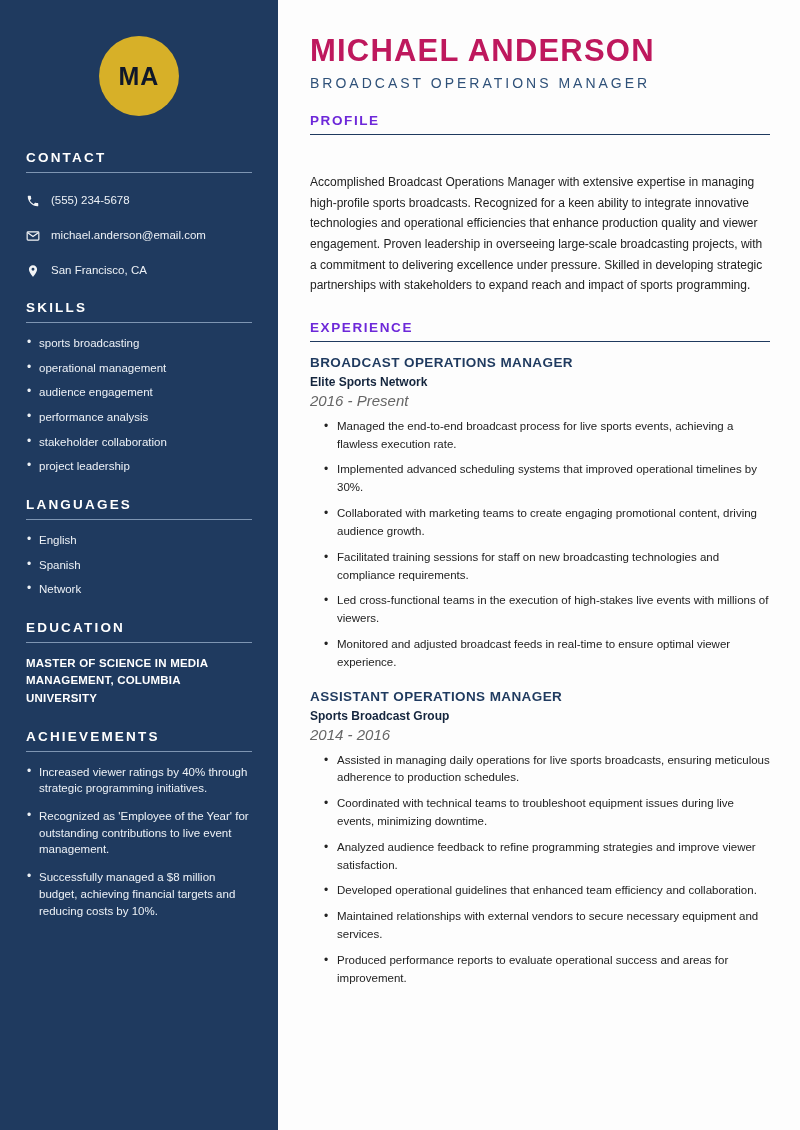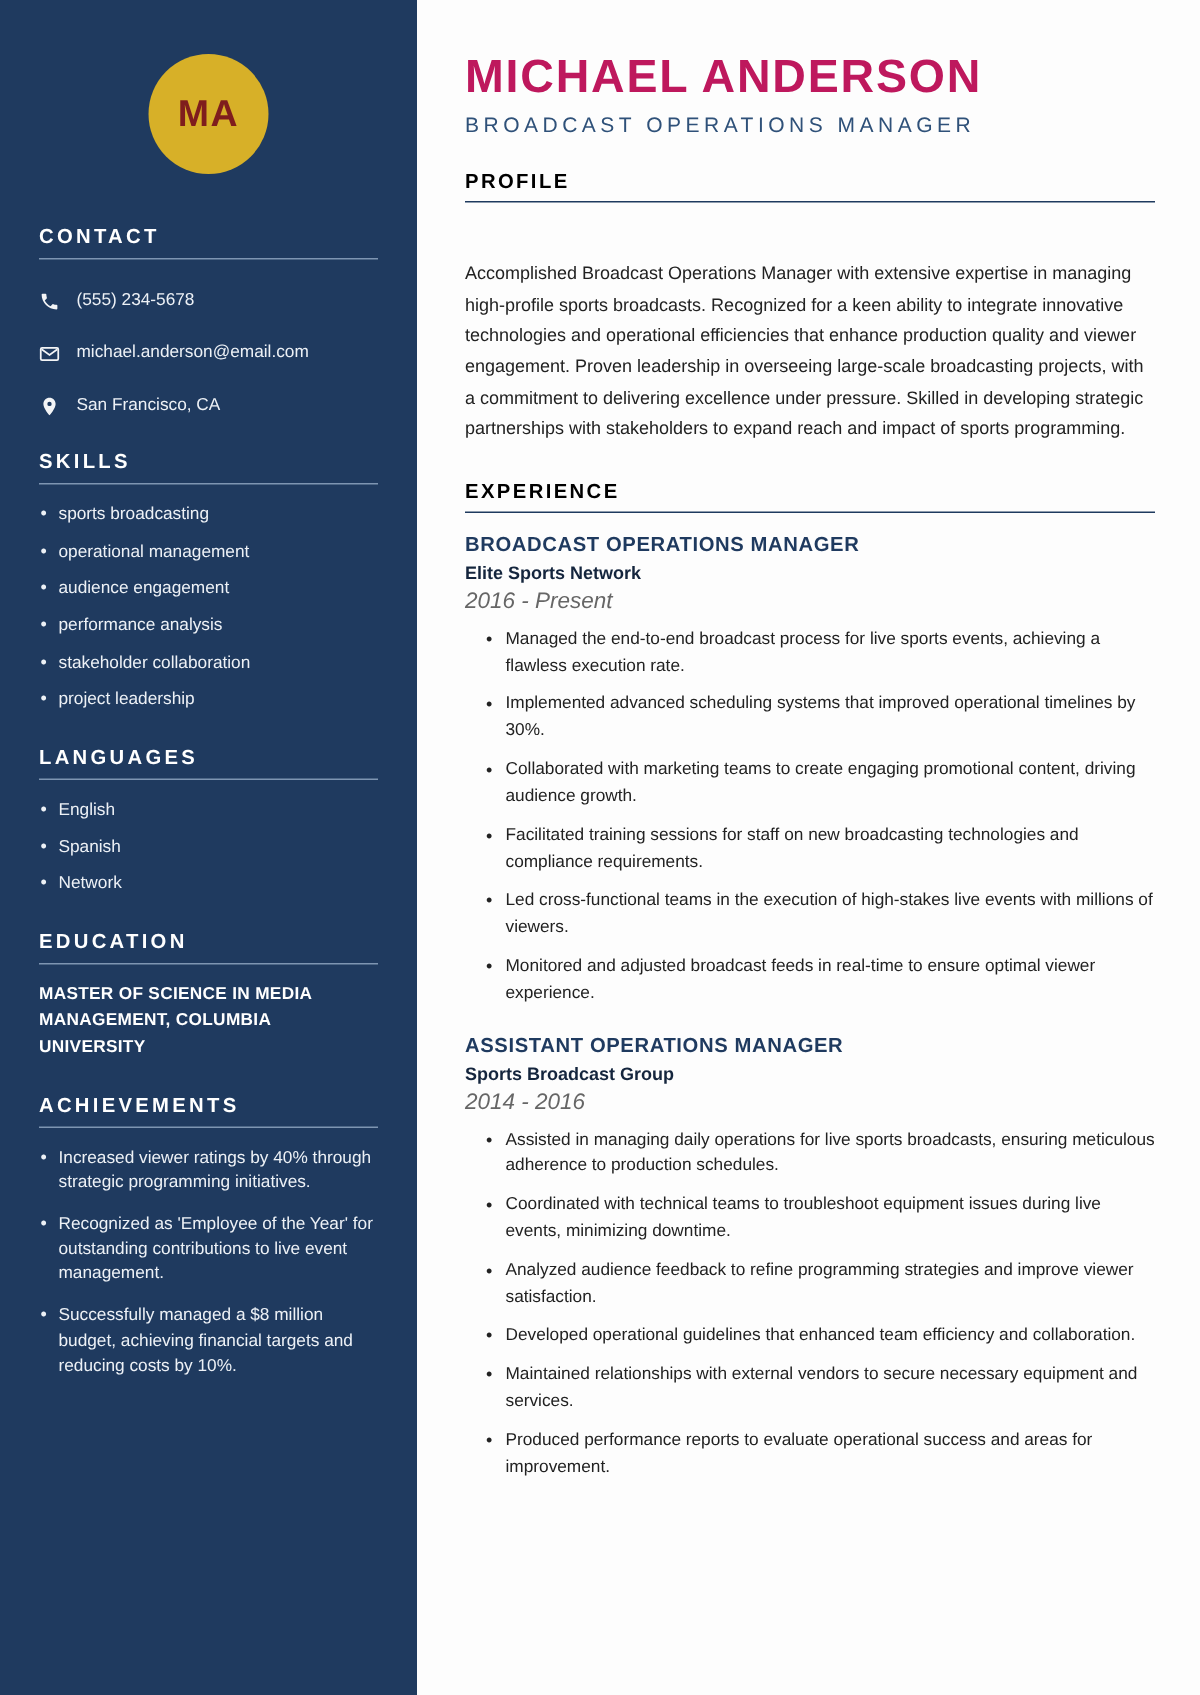--- a/index.html
+++ b/index.html
@@ -23,21 +23,21 @@
     position: relative;
     flex: 0 0 278px;
   }
   .avatar-wrap {
     display: flex; justify-content: center;
     padding-top: 36px; padding-bottom: 34px;
   }
   .avatar {
     width: 80px; height: 80px; border-radius: 50%;
     background: #d7b028;
-    color: #7f1d1d;
+    color: #0f172a;
     display: flex; align-items: center; justify-content: center;
     font-size: 25px; font-weight: bold; letter-spacing: 1px;
   }
   .side-sec { padding: 0 26px; margin-bottom: 22px; }
   .side-head {
     font-size: 13.5px; font-weight: bold; letter-spacing: 2.2px;
     color: #ffffff; padding-bottom: 7px;
     border-bottom: 1px solid #7e95b2;
     margin-bottom: 12px;
   }
@@ -71,21 +71,21 @@
   }
   .name {
     font-size: 31px; font-weight: bold; color: #be185d;
     letter-spacing: 1.2px; line-height: 1.1;
   }
   .role {
     font-size: 14px; color: #2f5179; letter-spacing: 3px;
     margin-top: 7px; margin-bottom: 22px;
   }
   .main-head {
-    font-size: 13.5px; font-weight: bold; color: #000000;
+    font-size: 13.5px; font-weight: bold; color: #6d28d9;
     letter-spacing: 1.6px; border-bottom: 1.5px solid #1f3a5f;
     padding-bottom: 6px; margin-bottom: 13px;
   }
   .profile-text {
     font-size: 12px; color: #222; line-height: 1.72; text-align: left;
     margin-bottom: 24px;
     margin-top: 37px;
   }
   .job { margin-bottom: 17px; }
   .job-title {

